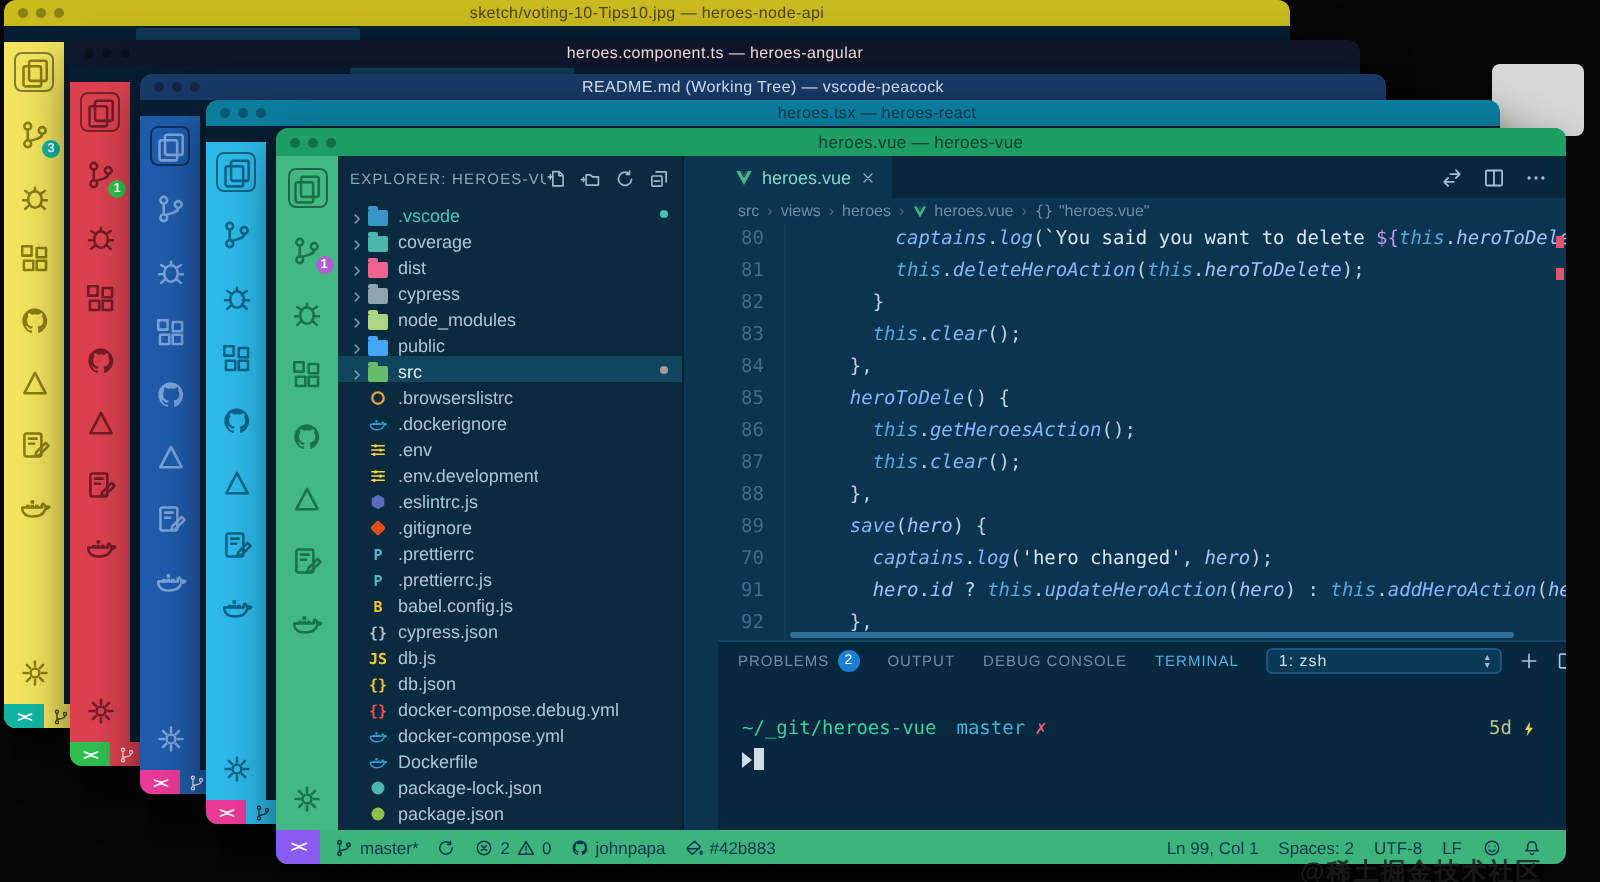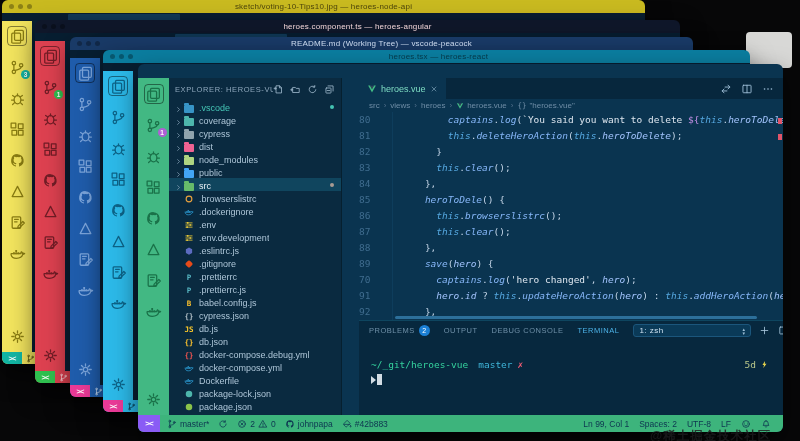--- a/index.html
+++ b/index.html
@@ -89,21 +89,21 @@
   .tab-actions{margin-left:auto;display:flex;align-items:center;gap:9px;padding-right:9px;color:#9fc0d8;}
   .tab-actions .icon svg{width:12px;height:12px;}
   .crumbs{position:absolute;left:0;top:21px;right:0;height:13px;display:flex;align-items:center;gap:4px;
           padding-left:10px;font-size:8px;color:#6f8da6;background:#0a3450;}
   .crumbs .sep{color:#51708a;}
   .crumbs svg{width:8px;height:8px;}
   .crumbs .bglyph{font-family:"DejaVu Sans Mono",monospace;font-size:7.5px;color:#6f8da6;}
   .code{position:absolute;left:0;top:34px;right:0;height:208px;overflow:hidden;
         font-family:"DejaVu Sans Mono",monospace;font-size:9.5px;line-height:16px;}
   .cline{display:flex;height:16px;}
-  .ln{width:34px;flex:none;text-align:left;padding-right:10px;color:#3f6c8e;border-right:1px solid #0e3d5c;}
+  .ln{width:34px;flex:none;text-align:right;padding-right:10px;color:#3f6c8e;border-right:1px solid #0e3d5c;}
   .ctext{white-space:pre;padding-left:9px;color:#c3d4e6;}
   .tok-fn{color:#87b7f8;font-style:italic;}
   .tok-prop{color:#a2c3fc;font-style:italic;}
   .tok-this{color:#56a8e0;font-style:italic;}
   .tok-str{color:#dde6ef;}
   .tok-kw{color:#c792ea;}
   .hscroll{position:absolute;left:36px;right:26px;top:238px;height:3px;background:rgba(72,160,215,.55);border-radius:2px;}
   .ruler-mark{position:absolute;right:1px;width:4px;height:6px;background:#e0556a;}
 
   
@@ -496,20 +496,28 @@
               <circle cx="11.6" cy="5.4" r="1.4"></circle>
               <path d="M4.4 4.8v6.4 M11.6 6.8c0 2.6-4 2.6-7.2 3.4"></path>
             </svg>
           </span>
           <span>master*</span>
         </span>
     </div>
   </div>
 
   <div class="win front">
+    <div class="f-title">
+      <span class="dots">
+          <i></i>
+          <i></i>
+          <i></i>
+        </span>
+      <span class="ttext">heroes.vue — heroes-vue</span>
+    </div>
 
     <div class="f-main">
       <div class="f-abar">
           <span class="aicon active">
             <svg viewBox="0 0 16 16" fill="none" stroke="currentColor" stroke-width="1.2" stroke-linecap="round" stroke-linejoin="round">
               <rect x="5.2" y="2.2" width="8.3" height="9.5" rx="1"></rect>
               <rect x="2.6" y="4.8" width="8.3" height="9.5" rx="1"></rect>
             </svg>
           </span>
           <span class="aicon">
@@ -611,31 +619,31 @@
               </span>
               <span class="fold" style="background: rgb(77, 182, 172);"></span>
               <span class="tlabel">coverage</span>
             </div>
             <div class="trow">
               <span class="chev">
                 <svg viewBox="0 0 16 16" fill="none" stroke="currentColor" stroke-width="1.2" stroke-linecap="round" stroke-linejoin="round">
                   <path d="M6 3.6 10.4 8 6 12.4" stroke-width="1.8"></path>
                 </svg>
               </span>
+              <span class="fold" style="background: rgb(239, 98, 146);"></span>
+              <span class="tlabel">dist</span>
+            </div>
+            <div class="trow">
+              <span class="chev">
+                <svg viewBox="0 0 16 16" fill="none" stroke="currentColor" stroke-width="1.2" stroke-linecap="round" stroke-linejoin="round">
+                  <path d="M6 3.6 10.4 8 6 12.4" stroke-width="1.8"></path>
+                </svg>
+              </span>
               <span class="fold" style="background: rgb(144, 164, 174);"></span>
               <span class="tlabel">cypress</span>
-            </div>
-            <div class="trow">
-              <span class="chev">
-                <svg viewBox="0 0 16 16" fill="none" stroke="currentColor" stroke-width="1.2" stroke-linecap="round" stroke-linejoin="round">
-                  <path d="M6 3.6 10.4 8 6 12.4" stroke-width="1.8"></path>
-                </svg>
-              </span>
-              <span class="fold" style="background: rgb(239, 98, 146);"></span>
-              <span class="tlabel">dist</span>
             </div>
             <div class="trow">
               <span class="chev">
                 <svg viewBox="0 0 16 16" fill="none" stroke="currentColor" stroke-width="1.2" stroke-linecap="round" stroke-linejoin="round">
                   <path d="M6 3.6 10.4 8 6 12.4" stroke-width="1.8"></path>
                 </svg>
               </span>
               <span class="fold" style="background: rgb(174, 213, 129);"></span>
               <span class="tlabel">node_modules</span>
             </div>
@@ -894,21 +902,21 @@
             <div class="cline">
               <span class="ln">84</span>
               <span class="ctext"><span>    </span><span>},</span></span>
             </div>
             <div class="cline">
               <span class="ln">85</span>
               <span class="ctext"><span>    </span><span class="tok-fn">heroToDele</span><span>() {</span></span>
             </div>
             <div class="cline">
               <span class="ln">86</span>
-              <span class="ctext"><span>      </span><span class="tok-this">this</span><span>.</span><span class="tok-fn">browserslistrc</span><span>();</span></span>
+              <span class="ctext"><span>      </span><span class="tok-this">this</span><span>.</span><span class="tok-fn">getHeroesAction</span><span>();</span></span>
             </div>
             <div class="cline">
               <span class="ln">87</span>
               <span class="ctext"><span>      </span><span class="tok-this">this</span><span>.</span><span class="tok-fn">clear</span><span>();</span></span>
             </div>
             <div class="cline">
               <span class="ln">88</span>
               <span class="ctext"><span>    </span><span>},</span></span>
             </div>
             <div class="cline">

